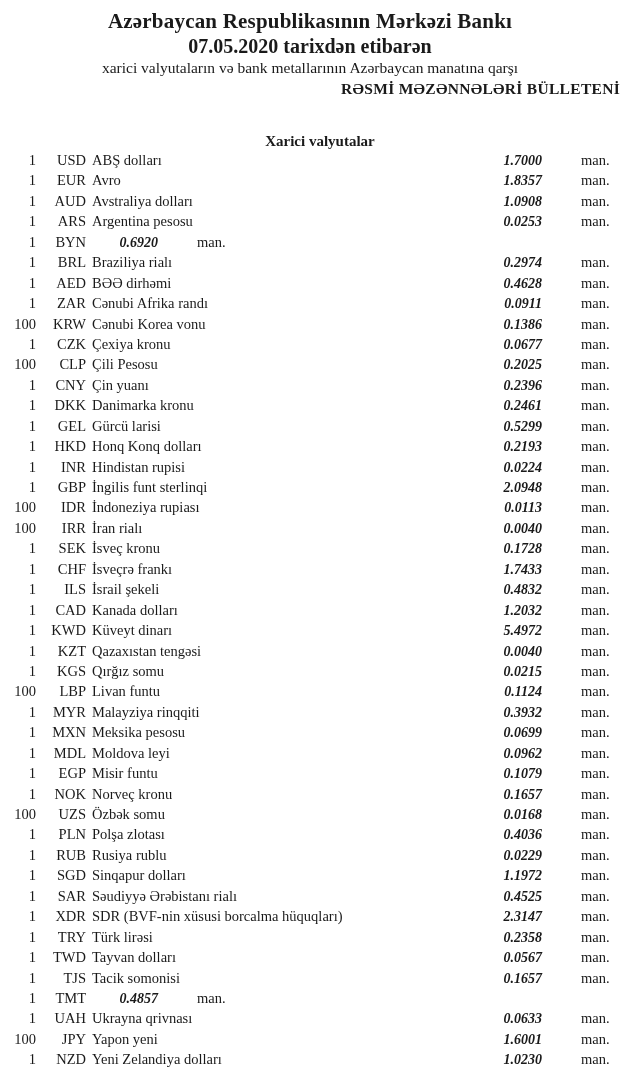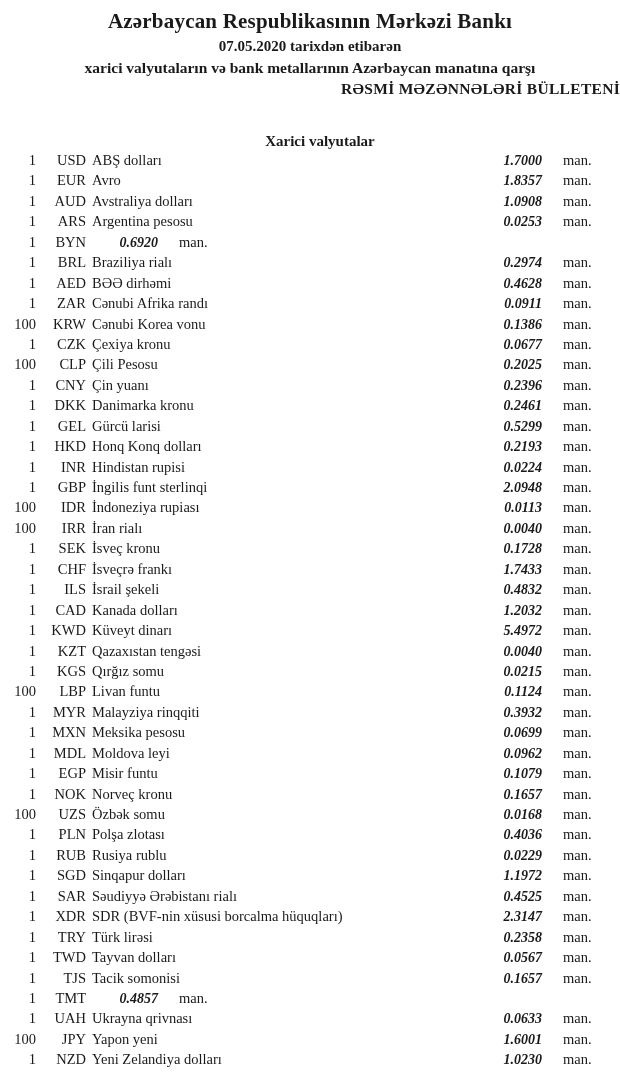--- a/index.html
+++ b/index.html
@@ -23,26 +23,26 @@
   .title {
     text-align: center;
     font-weight: bold;
     font-size: 21px;
     line-height: 29px;
     letter-spacing: 0.2px;
   }
   .date-line {
     text-align: center;
     font-weight: bold;
-    font-size: 15px;
+    font-size: 20px;
     line-height: 21px;
   }
   .subtitle-line {
     text-align: center;
-    font-weight: bold;
+    font-weight: normal;
     font-size: 15.5px;
     line-height: 21px;
   }
   .bulletin-line {
     text-align: right;
     font-weight: bold;
     font-size: 15.5px;
     line-height: 22px;
     letter-spacing: 0.3px;
   }
@@ -89,21 +89,21 @@
     flex: 0 0 auto;
     text-align: right;
     font-weight: bold;
     font-style: italic;
     font-size: 14px;
   }
   .man {
     width: 55px;
     flex: 0 0 auto;
     box-sizing: border-box;
-    padding-left: 21px;
+    padding-left: 39px;
     text-align: left;
   }
 </style>
 </head>
 <body>
 
 <div class="page">
 
   <div class="title">Azərbaycan Respublikasının Mərkəzi Bankı</div>
 

